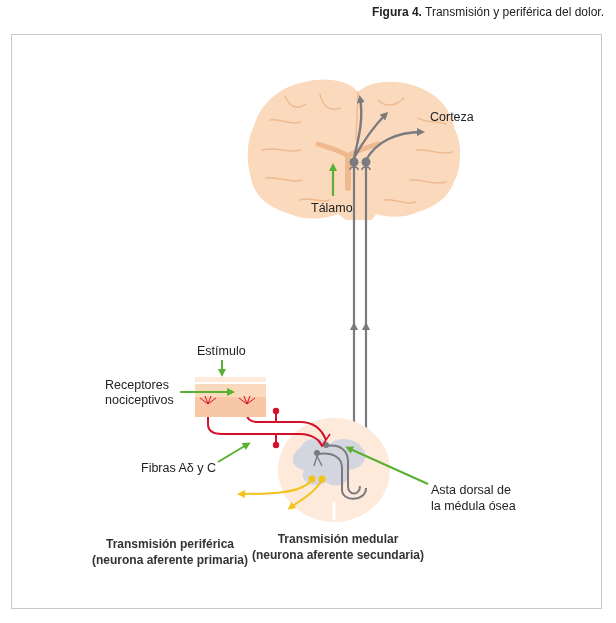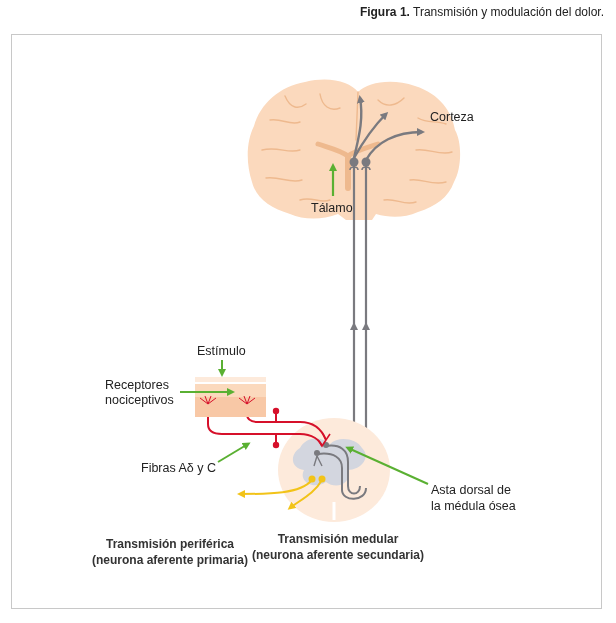--- a/index.html
+++ b/index.html
@@ -7,21 +7,21 @@
   .caption { position: absolute; right: 12px; top: 5px; font-size: 12px; color: #222; white-space: nowrap; }
   .caption b { font-weight: bold; }
   .frame { position: absolute; left: 11px; top: 34px; width: 591px; height: 575px; border: 1.5px solid #c8c8c8; box-sizing: border-box; }
   svg { position: absolute; left: 0; top: 0; }
   .lbl { font-family: "Liberation Sans", sans-serif; font-size: 12.5px; fill: #222; }
   .blbl { font-family: "Liberation Sans", sans-serif; font-size: 12px; font-weight: bold; fill: #333; }
 </style>
 </head>
 <body>
 
-<div class="caption"><b>Figura 1.</b><span> Transmisión y modulación del dolor.</span></div>
+<div class="caption"><b>Figura 4.</b><span> Transmisión y periférica del dolor.</span></div>
 
 <div class="frame"></div>
 
 <svg width="616" height="623" viewBox="0 0 616 623">
   <defs>
     <marker id="arrGray" markerWidth="8" markerHeight="8" refX="5" refY="4" orient="auto" markerUnits="userSpaceOnUse">
       <path d="M0,0 L8,4 L0,8 Z" fill="#7a7a7f"></path>
     </marker>
     <marker id="arrGreen" markerWidth="8" markerHeight="8" refX="5" refY="4" orient="auto" markerUnits="userSpaceOnUse">
       <path d="M0,0 L8,4 L0,8 Z" fill="#5ab032"></path>

